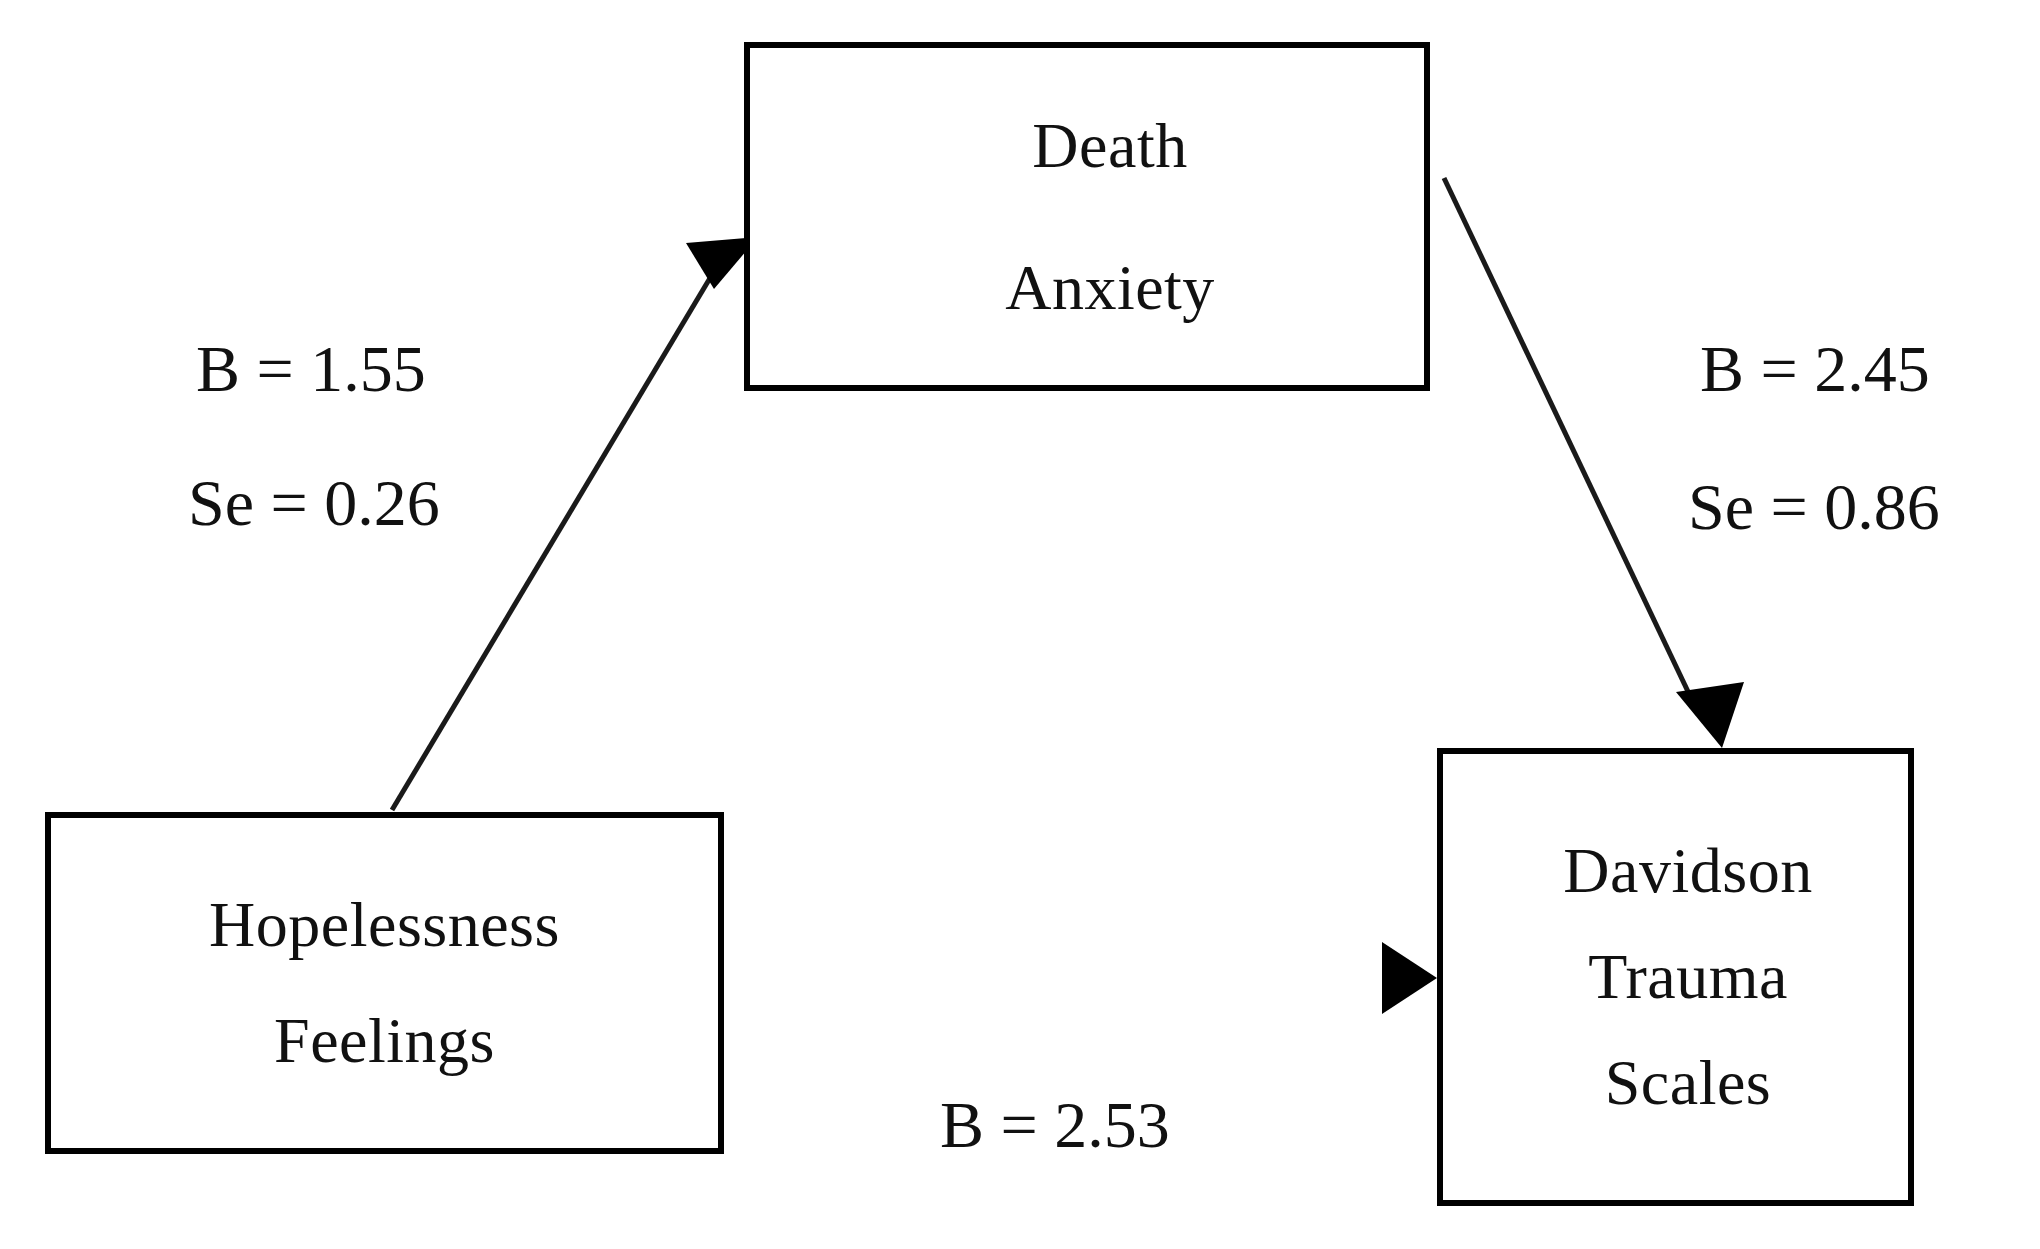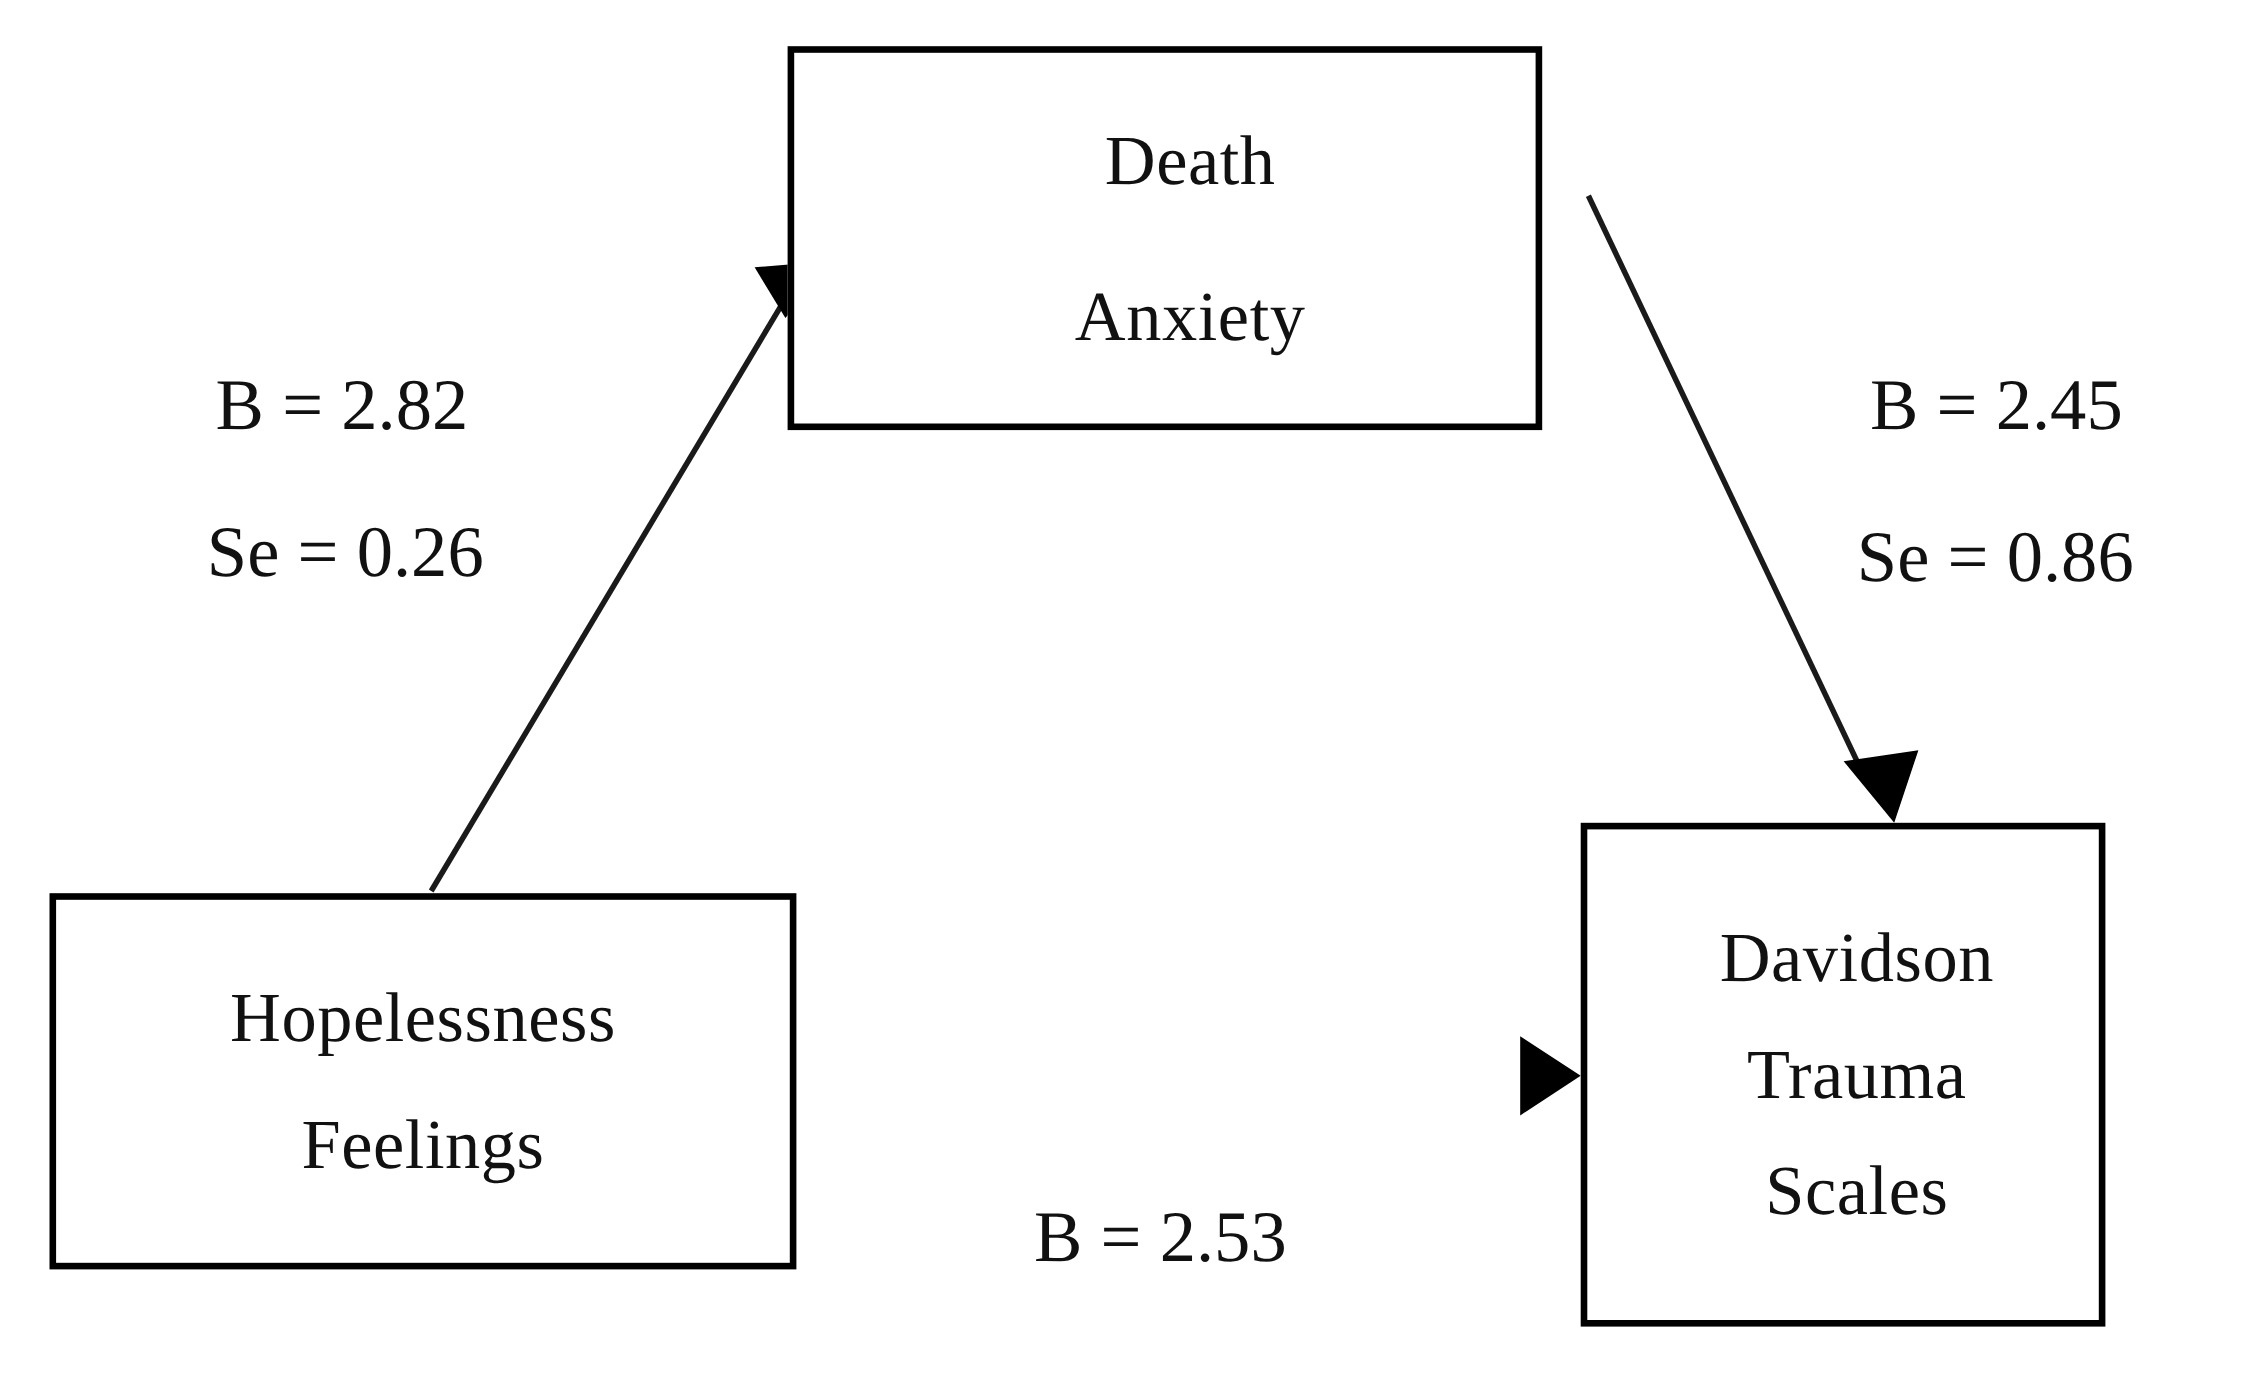--- a/index.html
+++ b/index.html
@@ -36,21 +36,21 @@
   }
   .node-line {
     font-family: "Liberation Serif", "DejaVu Serif", serif;
     font-size: 64px;
     line-height: 1.0;
     color: #111111;
     white-space: nowrap;
     letter-spacing: 0.5px;
   }
   #node-death-anxiety {
-    left: 716px;
+    left: 744px;
     top: 42px;
     width: 686px;
     height: 349px;
     padding-left: 46px;
   }
   #node-death-anxiety .node-line + .node-line {
     margin-top: 78px;
   }
   #node-hopelessness {
     left: 45px;
@@ -125,19 +125,19 @@
     <span class="node-line">Hopelessness</span>
     <span class="node-line">Feelings</span>
   </div>
 
   <div class="node-box" id="node-davidson">
     <span class="node-line">Davidson</span>
     <span class="node-line">Trauma</span>
     <span class="node-line">Scales</span>
   </div>
 
-  <div class="edge-label" id="label-a-b">B = 2.82</div>
+  <div class="edge-label" id="label-a-b">B = 1.55</div>
   <div class="edge-label" id="label-a-se">Se = 0.26</div>
   <div class="edge-label" id="label-b-b">B = 2.45</div>
   <div class="edge-label" id="label-b-se">Se = 0.86</div>
   <div class="edge-label" id="label-c-b">B = 2.53</div>
 
 </div>
 
 </body></html>

